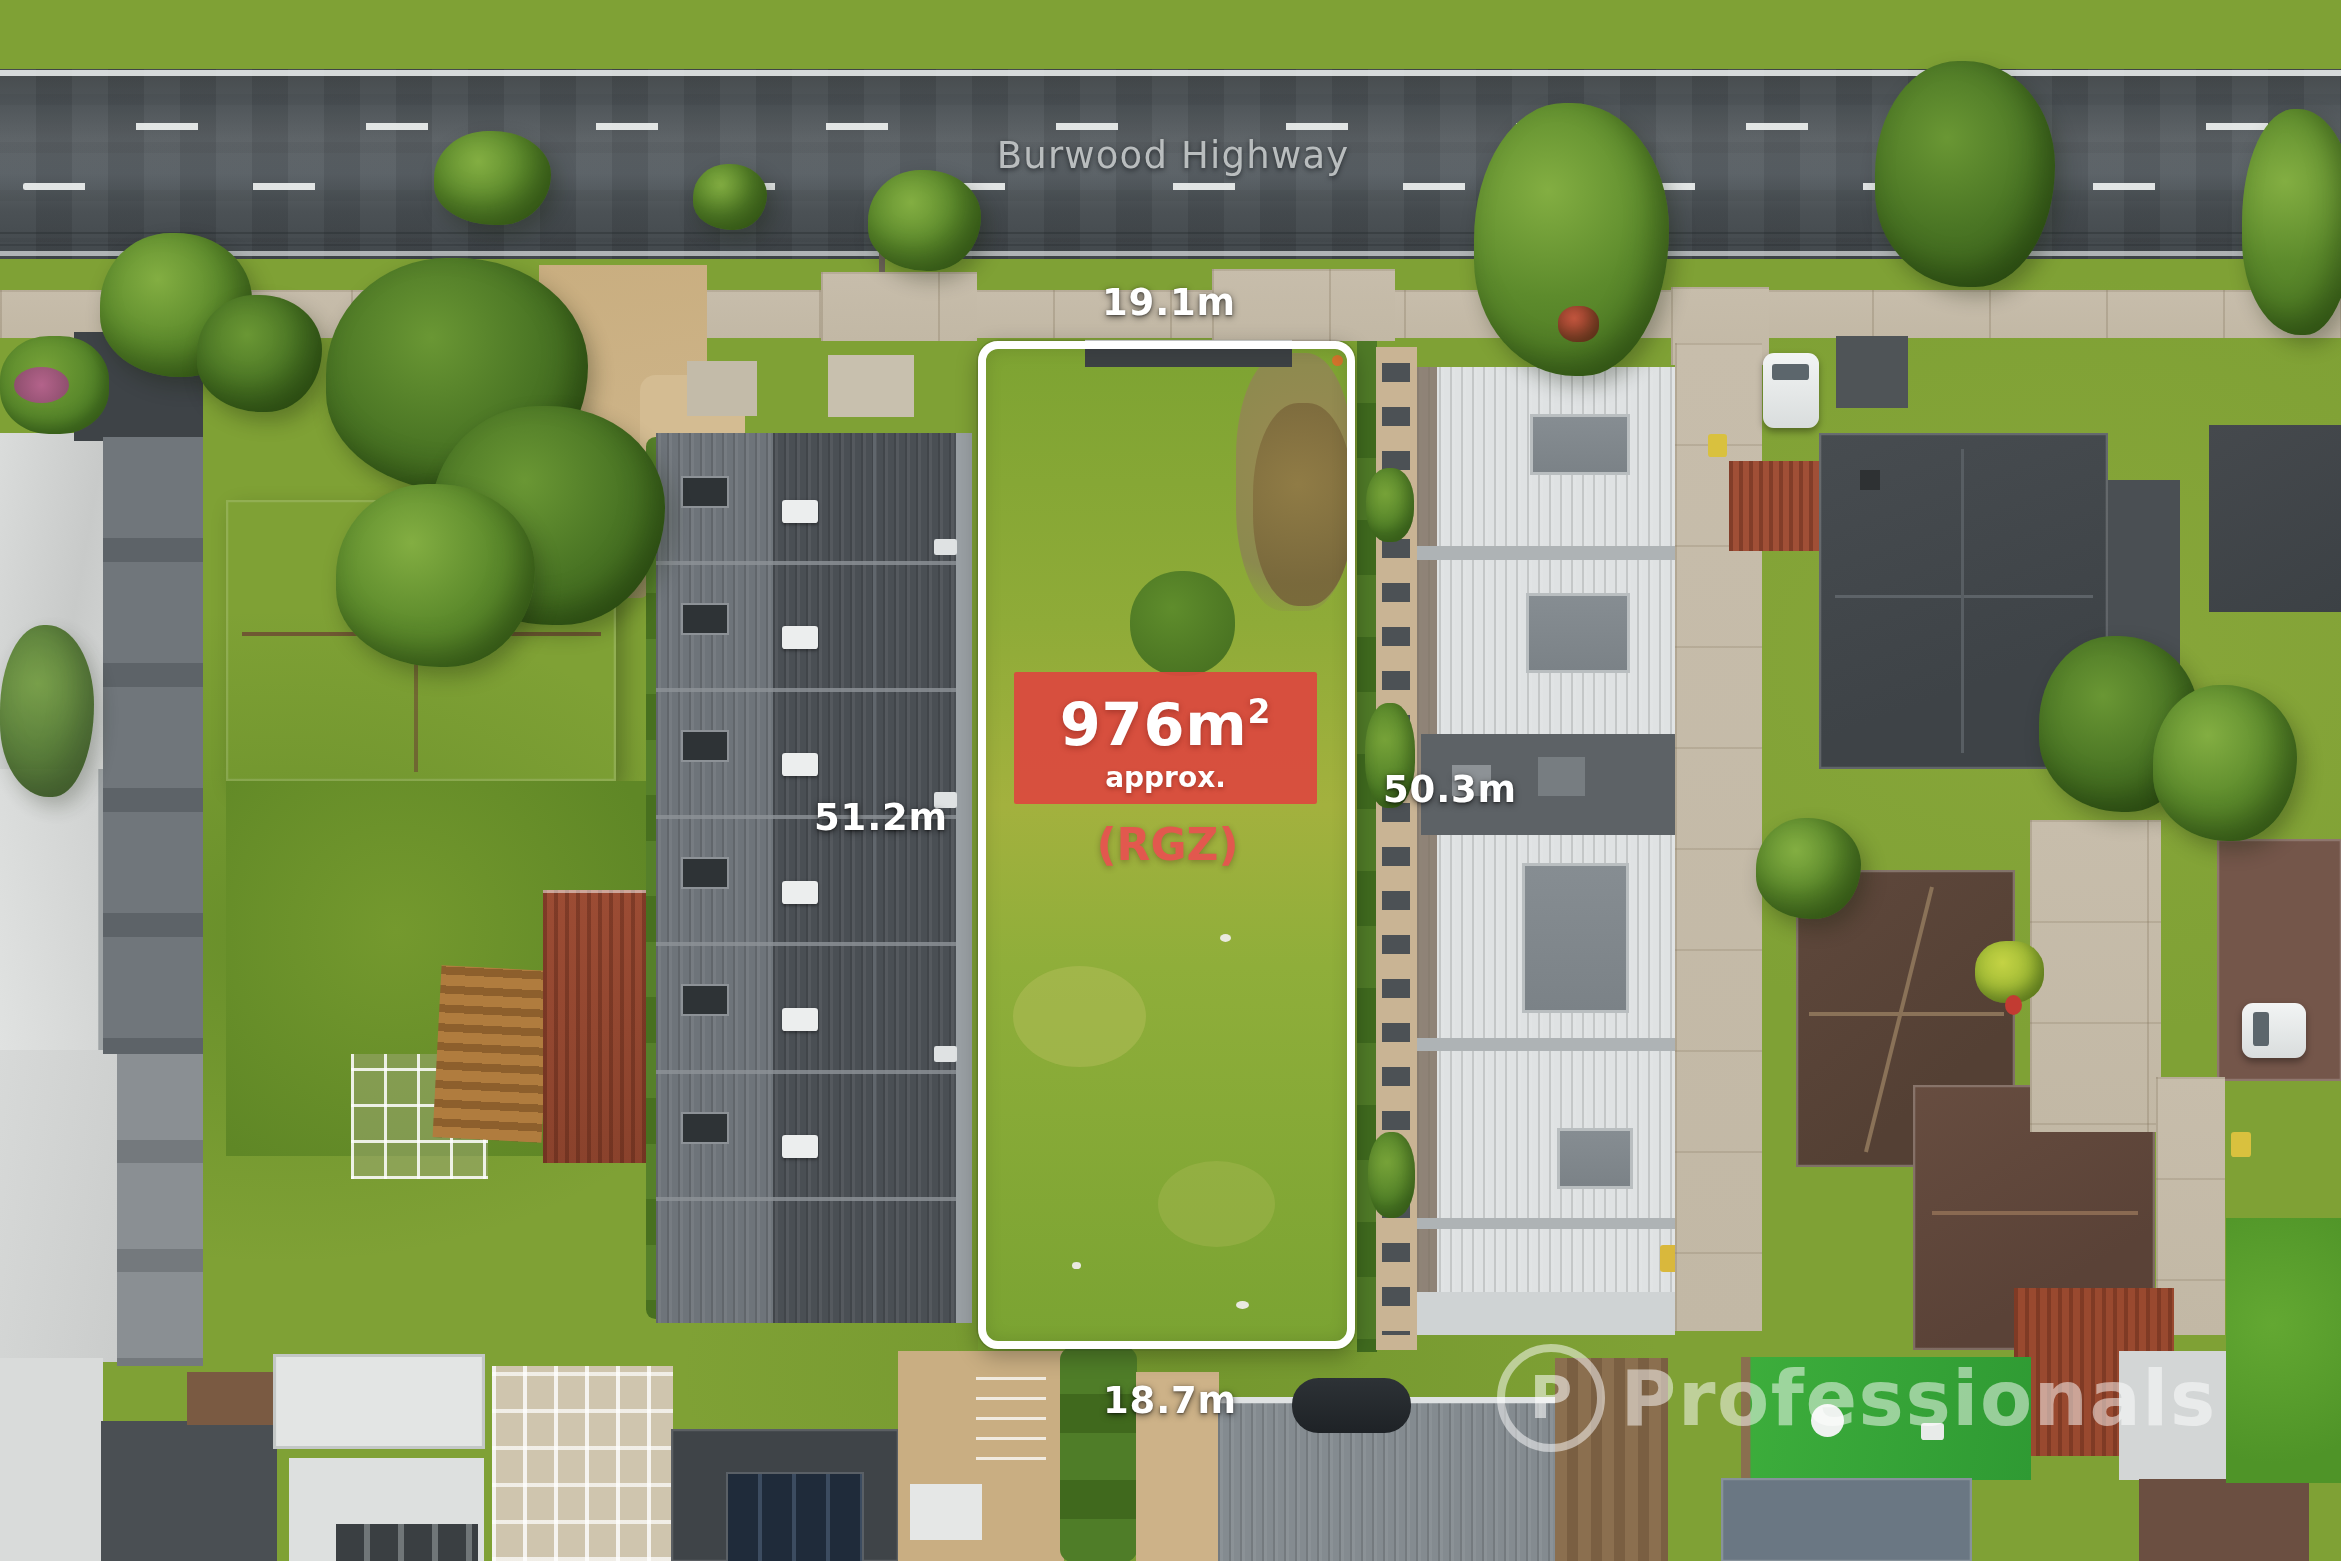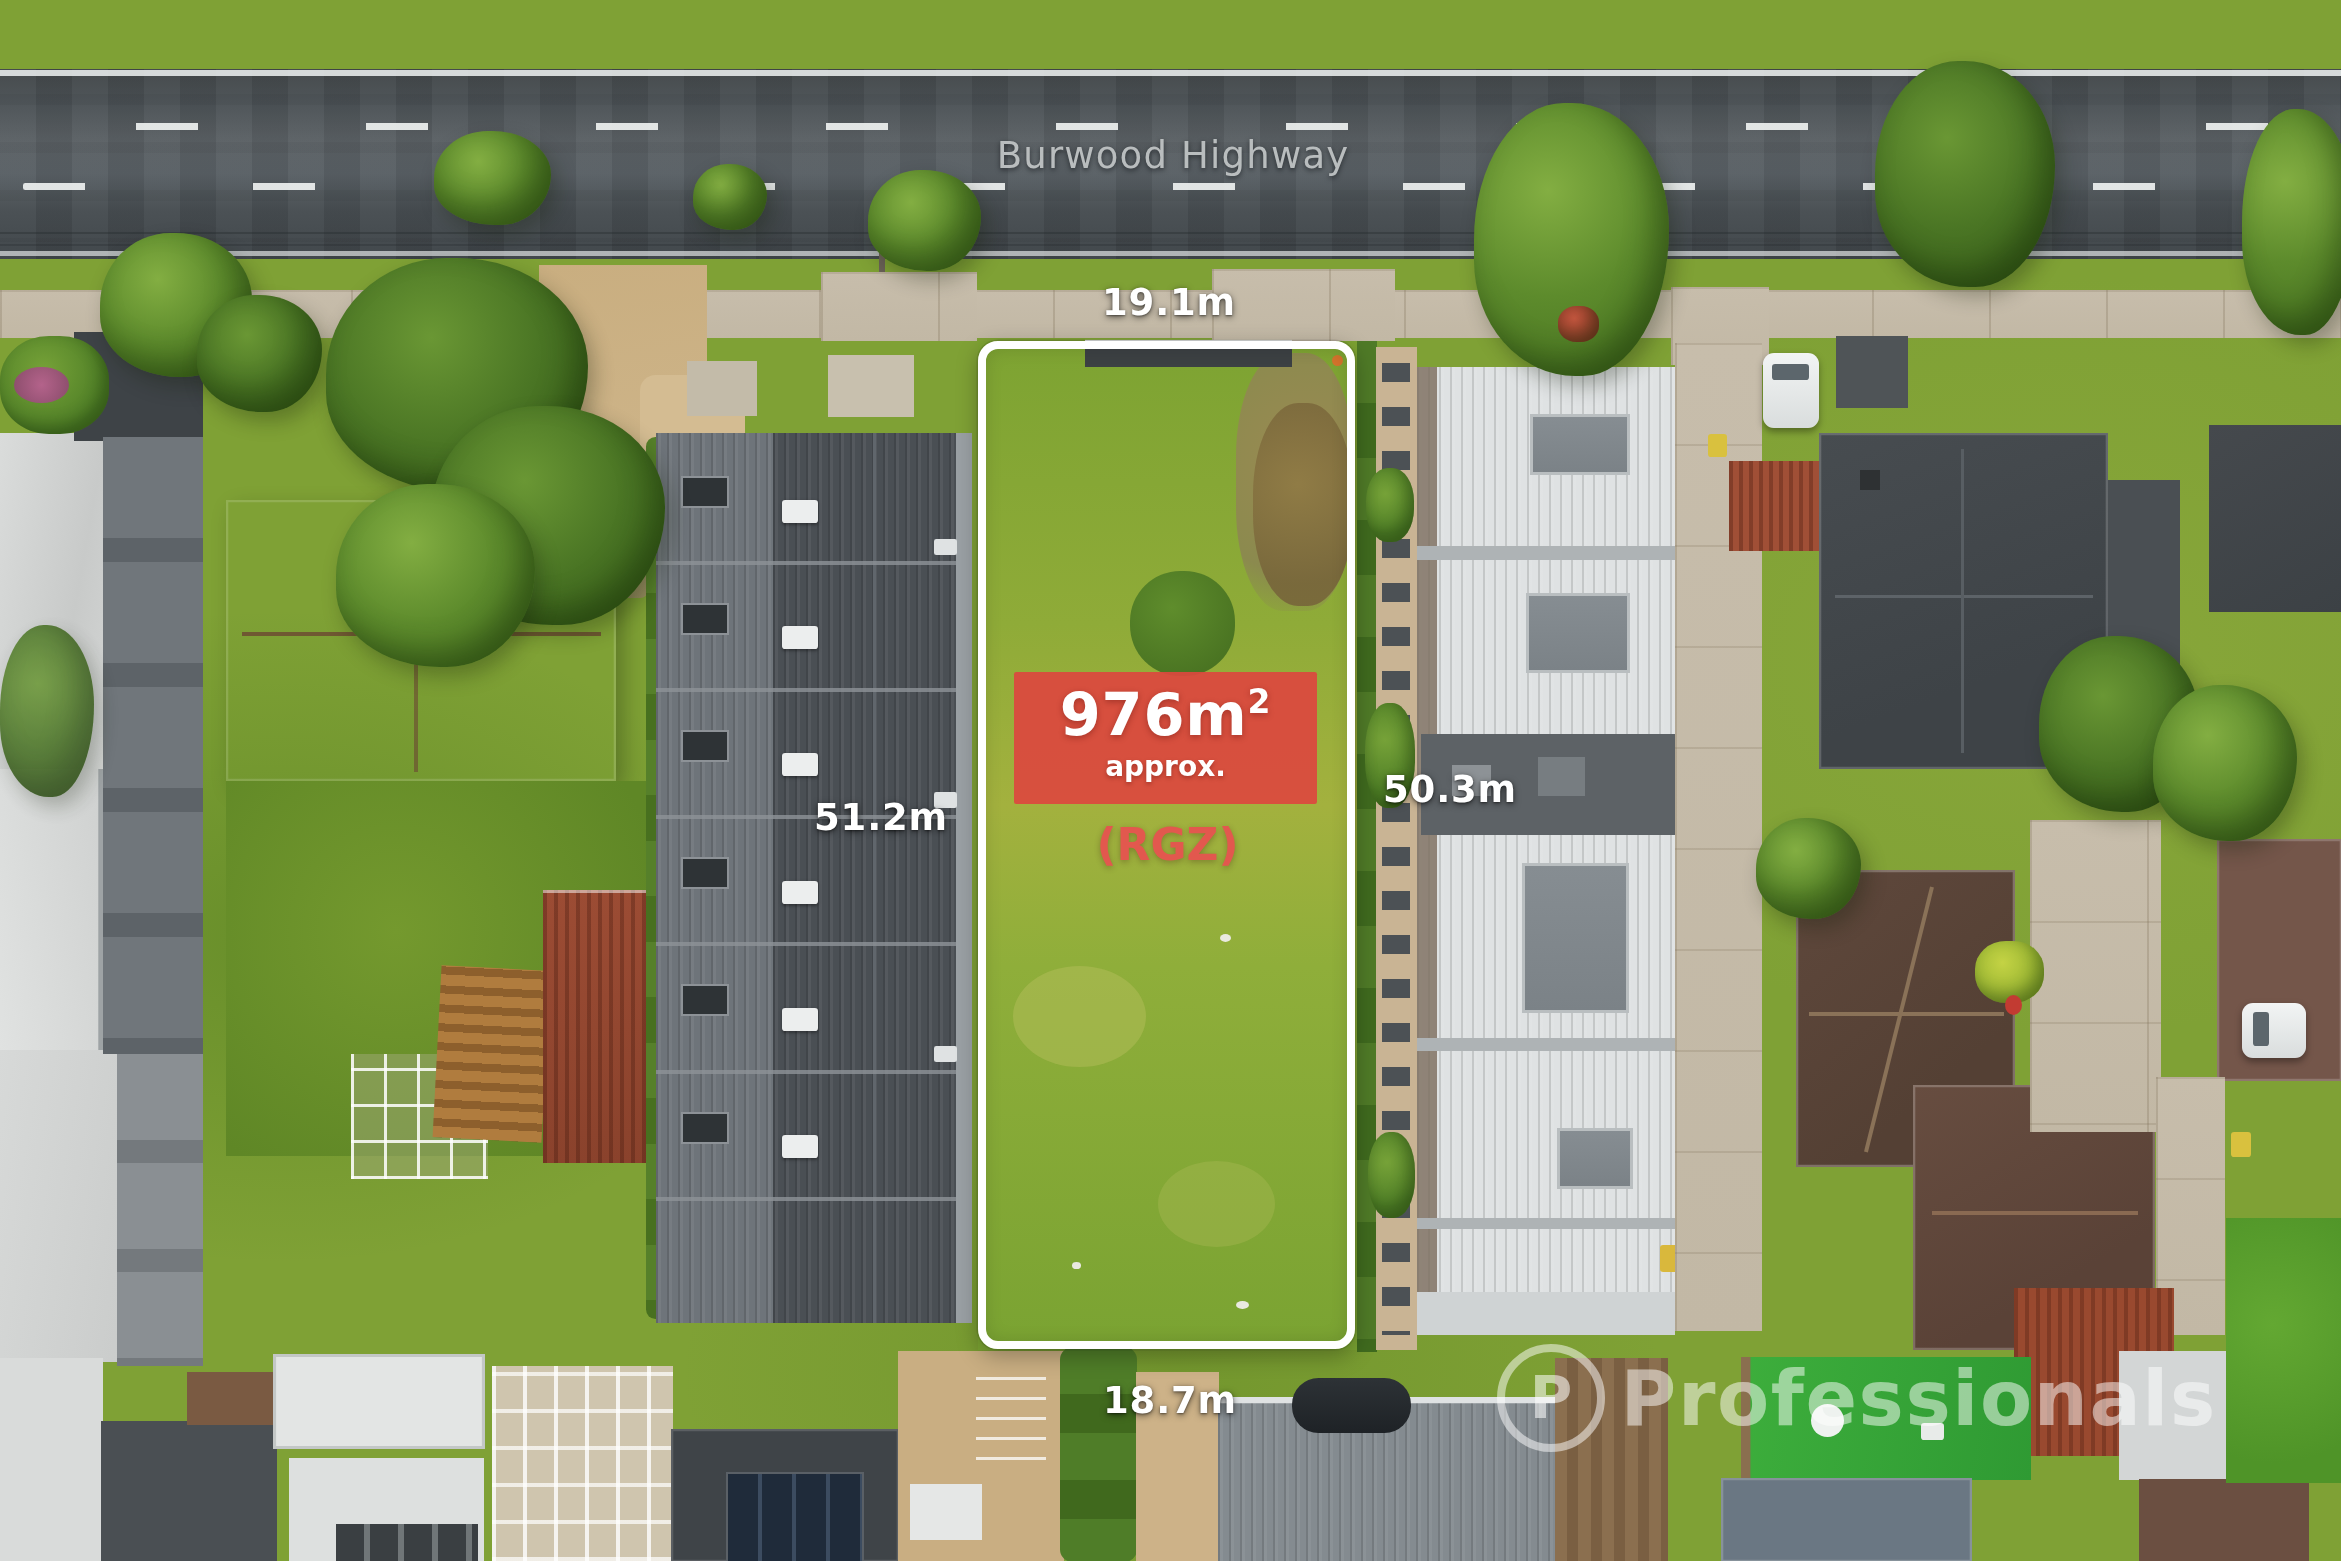--- a/index.html
+++ b/index.html
@@ -32,21 +32,21 @@
     background:radial-gradient(circle at 38% 32%, #83ae42 0%, #5d8b2c 48%, #44701f 100%);
     box-shadow:inset -12.5px -15.6px 30px rgba(18,40,4,.45), 6.2px 9.4px 20px rgba(20,30,10,.30);}
   .tree.dark{background:radial-gradient(circle at 40% 34%, #6a9734 0%, #4a7524 50%, #365c18 100%);}
   .shrub{border-radius:45%;background:radial-gradient(circle at 40% 35%, #76a238, #4e7e26 70%);box-shadow:inset -6.2px -7.8px 15.6px rgba(18,40,4,.4);}
   .dash{background:repeating-linear-gradient(90deg,#eef1f0 0 62px, transparent 62px 230px);opacity:.92;border-radius:2.3px;}
   
   .dim{color:#fff;font-weight:bold;font-size:37px;letter-spacing:0.8px;
     text-shadow:0 2.3px 7.8px rgba(0,0,0,.55),0 0.8px 2.3px rgba(0,0,0,.45);white-space:nowrap;transform:translateX(-50%);}
   .street{color:#b9bdbe;font-weight:500;font-size:37px;letter-spacing:1.2px;
     text-shadow:0 2.3px 5.5px rgba(10,14,16,.6);white-space:nowrap;transform:translateX(-50%);}
-  .badge{background:rgba(219,72,62,.93);display:flex;flex-direction:column;align-items:center;justify-content:flex-start;border-radius:2.3px;}
+  .badge{background:rgba(219,72,62,.93);display:flex;flex-direction:column;align-items:center;justify-content:center;border-radius:2.3px;}
   .badge .big{color:#fff;font-weight:bold;font-size:59px;line-height:59px;letter-spacing:0.8px;
     text-shadow:0 2.3px 6.2px rgba(90,15,10,.4);}
   .badge .big sup{font-size:33px;vertical-align:22px;}
   .badge .small{color:#fff;font-weight:600;font-size:28px;margin-top:6.2px;text-shadow:0 1.6px 4.7px rgba(90,15,10,.4);}
   .zone{color:#e2584e;font-weight:bold;font-size:44px;line-height:50px;text-align:center;
     text-shadow:0 1.6px 6.2px rgba(50,18,12,.30);}
   .wm{display:flex;align-items:center;gap:15.6px;}
   .wm .ring{width:92px;height:92px;border-radius:50%;border:8.6px solid rgba(255,255,255,.5);
     display:flex;align-items:center;justify-content:center;}
   .wm .ring span{color:rgba(255,255,255,.55);font-weight:bold;font-size:58px;}

